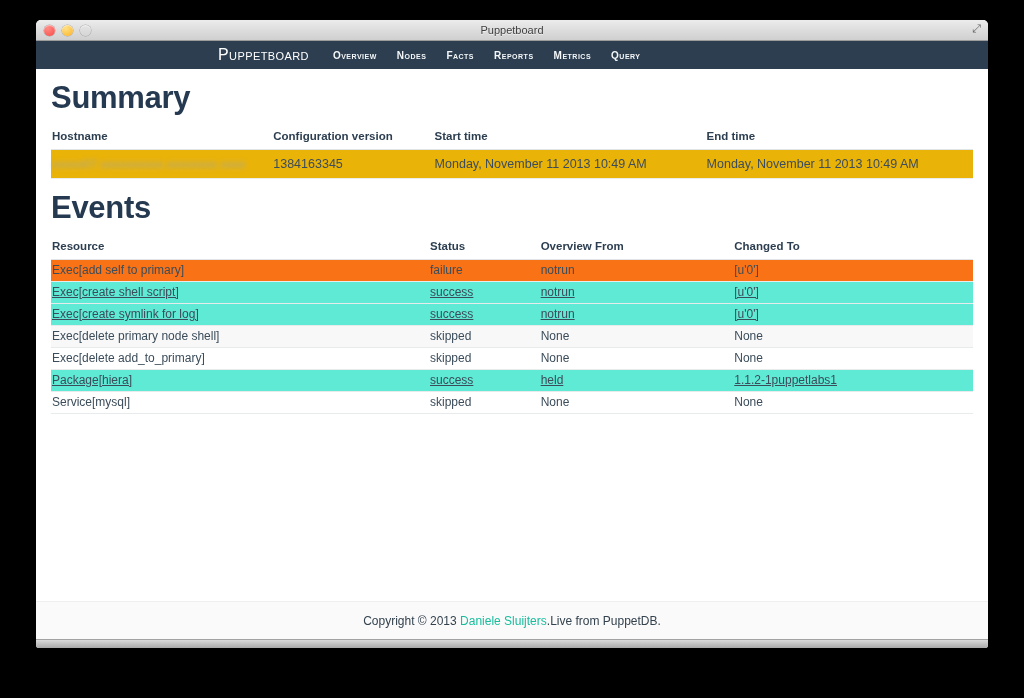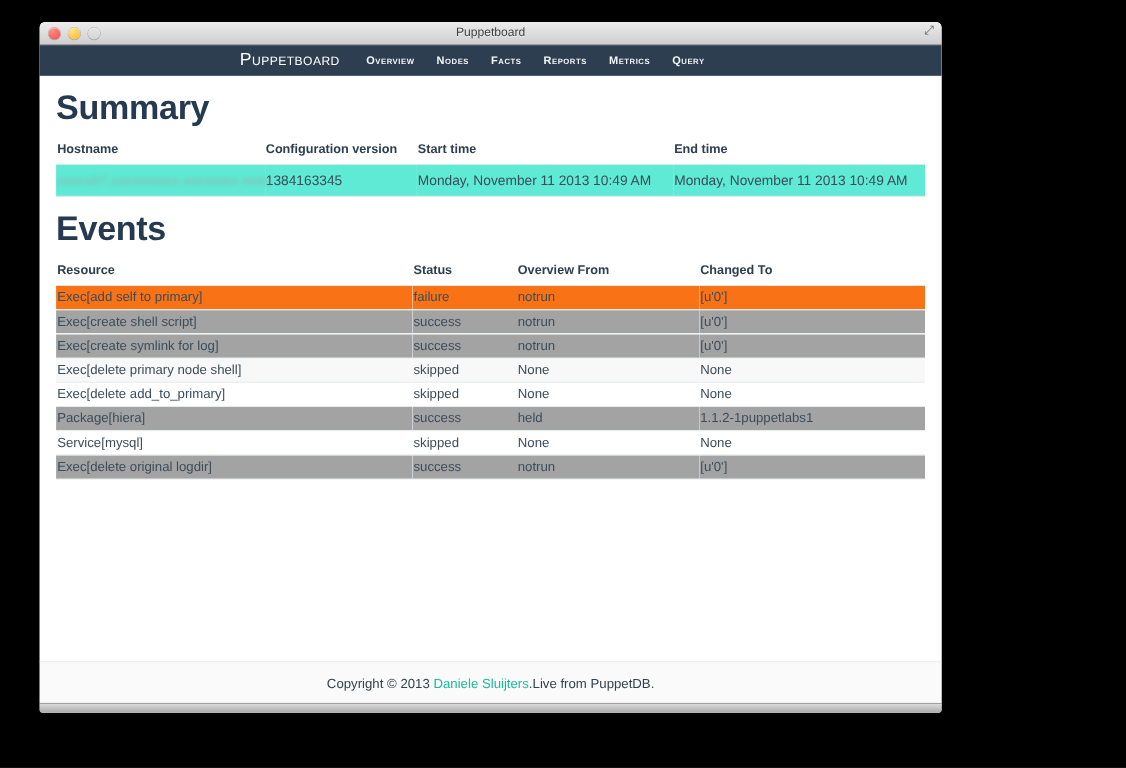--- a/index.html
+++ b/index.html
@@ -2,21 +2,21 @@
 <html><head>
 <meta charset="utf-8">
 <style>
   * { margin: 0; padding: 0; box-sizing: border-box; }
   html, body { width: 1024px; height: 698px; }
   body { font-family: "Liberation Sans", sans-serif; background: #000; overflow: hidden; }
 
   .stage { width: 1024px; height: 698px; background: #000; position: relative; }
 
   .window {
-    position: absolute; left: 36px; top: 20px; width: 820px; height: 628px;
+    position: absolute; left: 36px; top: 20px; width: 952px; height: 628px;
     border-radius: 5px 5px 3px 3px; overflow: hidden;
     display: flex; flex-direction: column;
     box-shadow: 0 18px 45px rgba(0,0,0,0.65);
     background: #fff;
   }
 
   
   .titlebar {
     height: 21px; flex: 0 0 21px;
     background: linear-gradient(#ececec, #cfcfcf);
@@ -61,30 +61,30 @@
 
   table.data-table { width: 100%; border-collapse: collapse; table-layout: fixed; }
   table.data-table th {
     text-align: left; font-size: 11.5px; font-weight: bold; color: #2c3e50;
     padding: 5px 8px 7px 1px; border-bottom: 1px solid #dfe4e6;
   }
   table.summary-table td {
     font-size: 12.5px; color: #3b4c5a;
     padding: 7px 8px 7px 1px; border-bottom: 1px solid #e9edee;
   }
-  table.summary-table tbody tr { background: #5eead4; }
+  table.summary-table tbody tr { background: #eab308; }
   .blurred { filter: blur(2.6px); color: #9aa6ad; font-size: 11.5px; letter-spacing: 0.5px; }
 
   table.events-table td {
     font-size: 12px; color: #3b4c5a;
     padding: 3px 8px 4px 1px; border-bottom: 1px solid #e7ebec;
     white-space: nowrap; overflow: hidden;
   }
   tr.variant-danger td  { background: #f97316; }
-  tr.variant-success td { background: #a3a3a3; }
+  tr.variant-success td { background: #5eead4; text-decoration: underline; }
   tr.variant-stripe td  { background: #f8f8f8; }
   tr.variant-plain td   { background: #ffffff; }
 
   
   .footer {
     flex: 0 0 38px; height: 38px;
     background: #fafafa; border-top: 1px solid #efefef;
     display: flex; align-items: center; justify-content: center;
     padding: 0 15px; font-size: 12px; color: #33424e;
   }
@@ -207,26 +207,20 @@
               <td>success</td>
               <td>held</td>
               <td>1.1.2-1puppetlabs1</td>
             </tr>
             <tr class="variant-plain">
               <td>Service[mysql]</td>
               <td>skipped</td>
               <td>None</td>
               <td>None</td>
             </tr>
-            <tr class="variant-success">
-              <td>Exec[delete original logdir]</td>
-              <td>success</td>
-              <td>notrun</td>
-              <td>[u'0']</td>
-            </tr>
           </tbody>
       </table>
 
     </main>
 
     <footer class="footer">
       <div class="footer-left">
         <span>Copyright © 2013 </span><a>Daniele Sluijters</a><span>.</span>
       </div>
       <div class="footer-right">Live from PuppetDB.</div>

